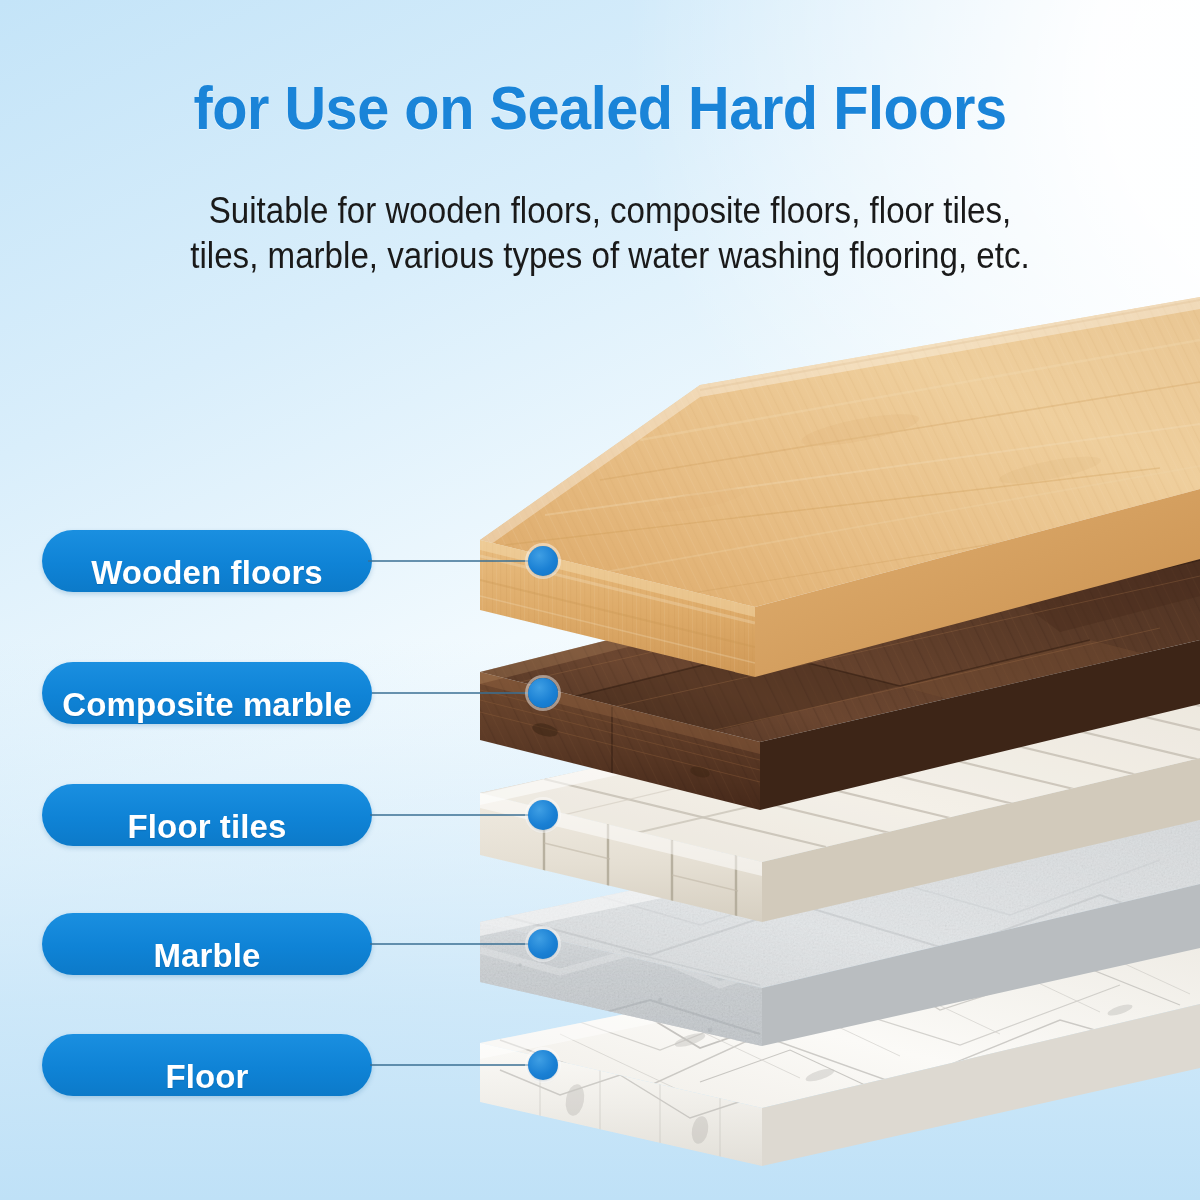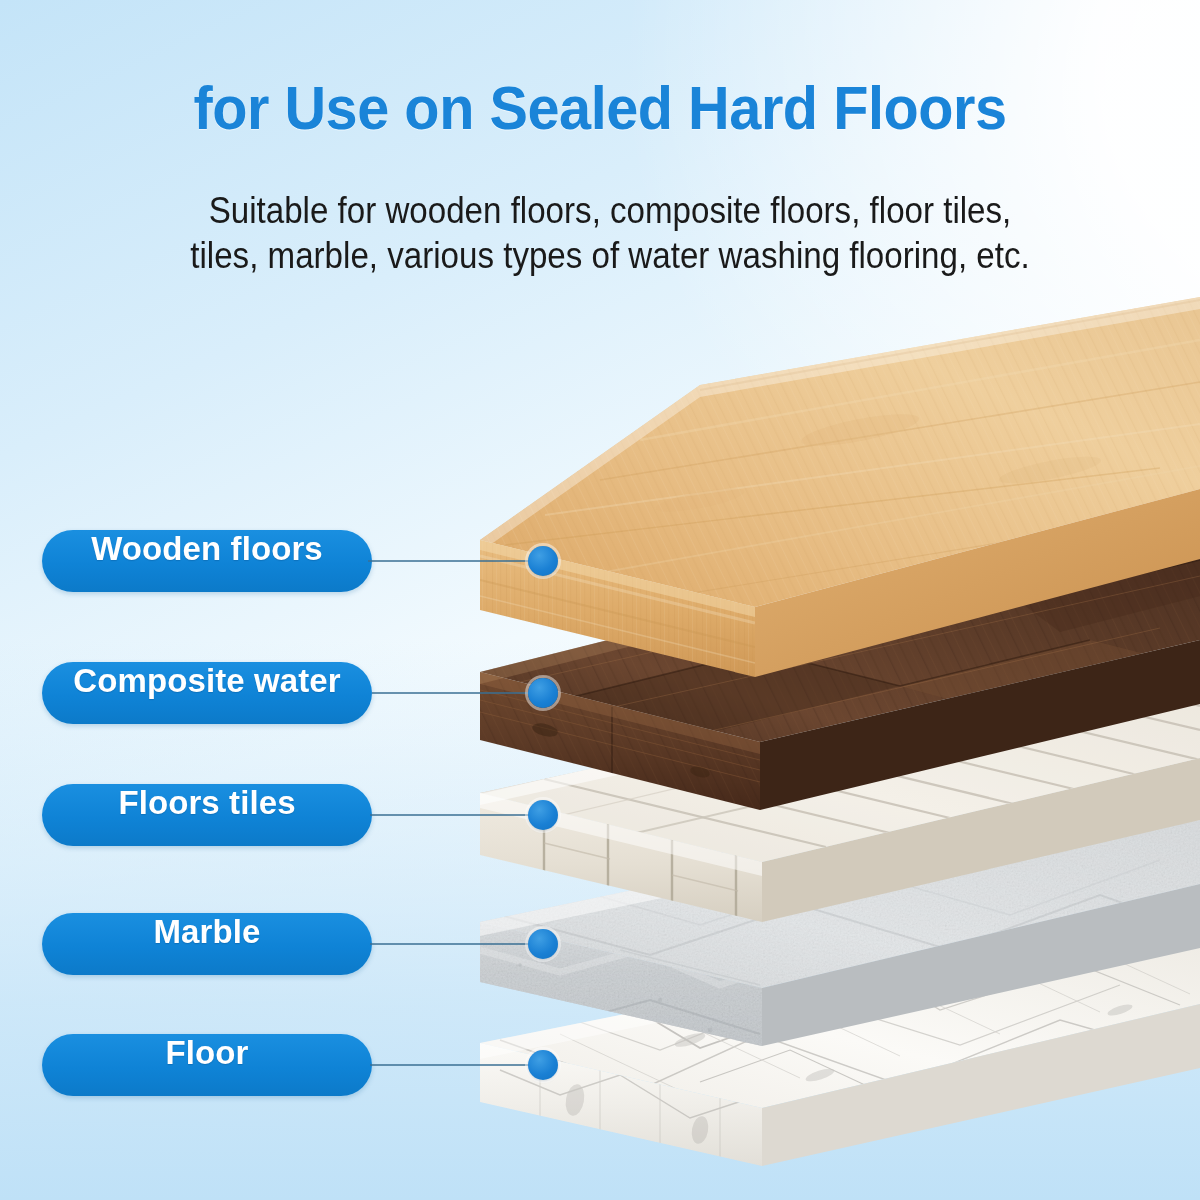--- a/index.html
+++ b/index.html
@@ -48,21 +48,21 @@
   #stack { position:absolute; left:0; top:0; width:1200px; height:1200px; }
   #stack svg { position:absolute; left:0; top:0; }
 
   
   .label-row { position:absolute; left:0; height:0; }
   .pill {
     position:absolute; left:42px; width:330px; height:62px;
     border-radius:31px;
     background:linear-gradient(180deg,#1a8fe0 0%,#0f83d6 55%,#0c7ac9 100%);
     box-shadow:0 2px 5px rgba(10,90,150,.22);
-    display:flex; align-items:flex-start; justify-content:center;
+    display:flex; align-items:flex-end; justify-content:center;
   }
   .pill span {
     color:#ffffff;
     font-size:33px;
     font-weight:bold;
     letter-spacing:.1px;
     white-space:nowrap;
     text-shadow:0 1px 1px rgba(0,60,110,.25);
   }
   .connector {
@@ -403,29 +403,29 @@
   <div class="label-row">
     <div class="pill" style="top:530px">
       <span>Wooden floors</span>
     </div>
     <div class="connector" style="left:368px; top:560px; width:170px"></div>
     <div class="dot" style="left:528px; top:546px"></div>
   </div>
 
   <div class="label-row">
     <div class="pill" style="top:662px">
-      <span>Composite water</span>
+      <span>Composite marble</span>
     </div>
     <div class="connector" style="left:372px; top:692px; width:166px"></div>
     <div class="dot" style="left:528px; top:678px"></div>
   </div>
 
   <div class="label-row">
     <div class="pill" style="top:784px">
-      <span>Floors tiles</span>
+      <span>Floor tiles</span>
     </div>
     <div class="connector" style="left:370px; top:814px; width:168px"></div>
     <div class="dot" style="left:528px; top:800px"></div>
   </div>
 
   <div class="label-row">
     <div class="pill" style="top:913px">
       <span>Marble</span>
     </div>
     <div class="connector" style="left:370px; top:943px; width:168px"></div>

